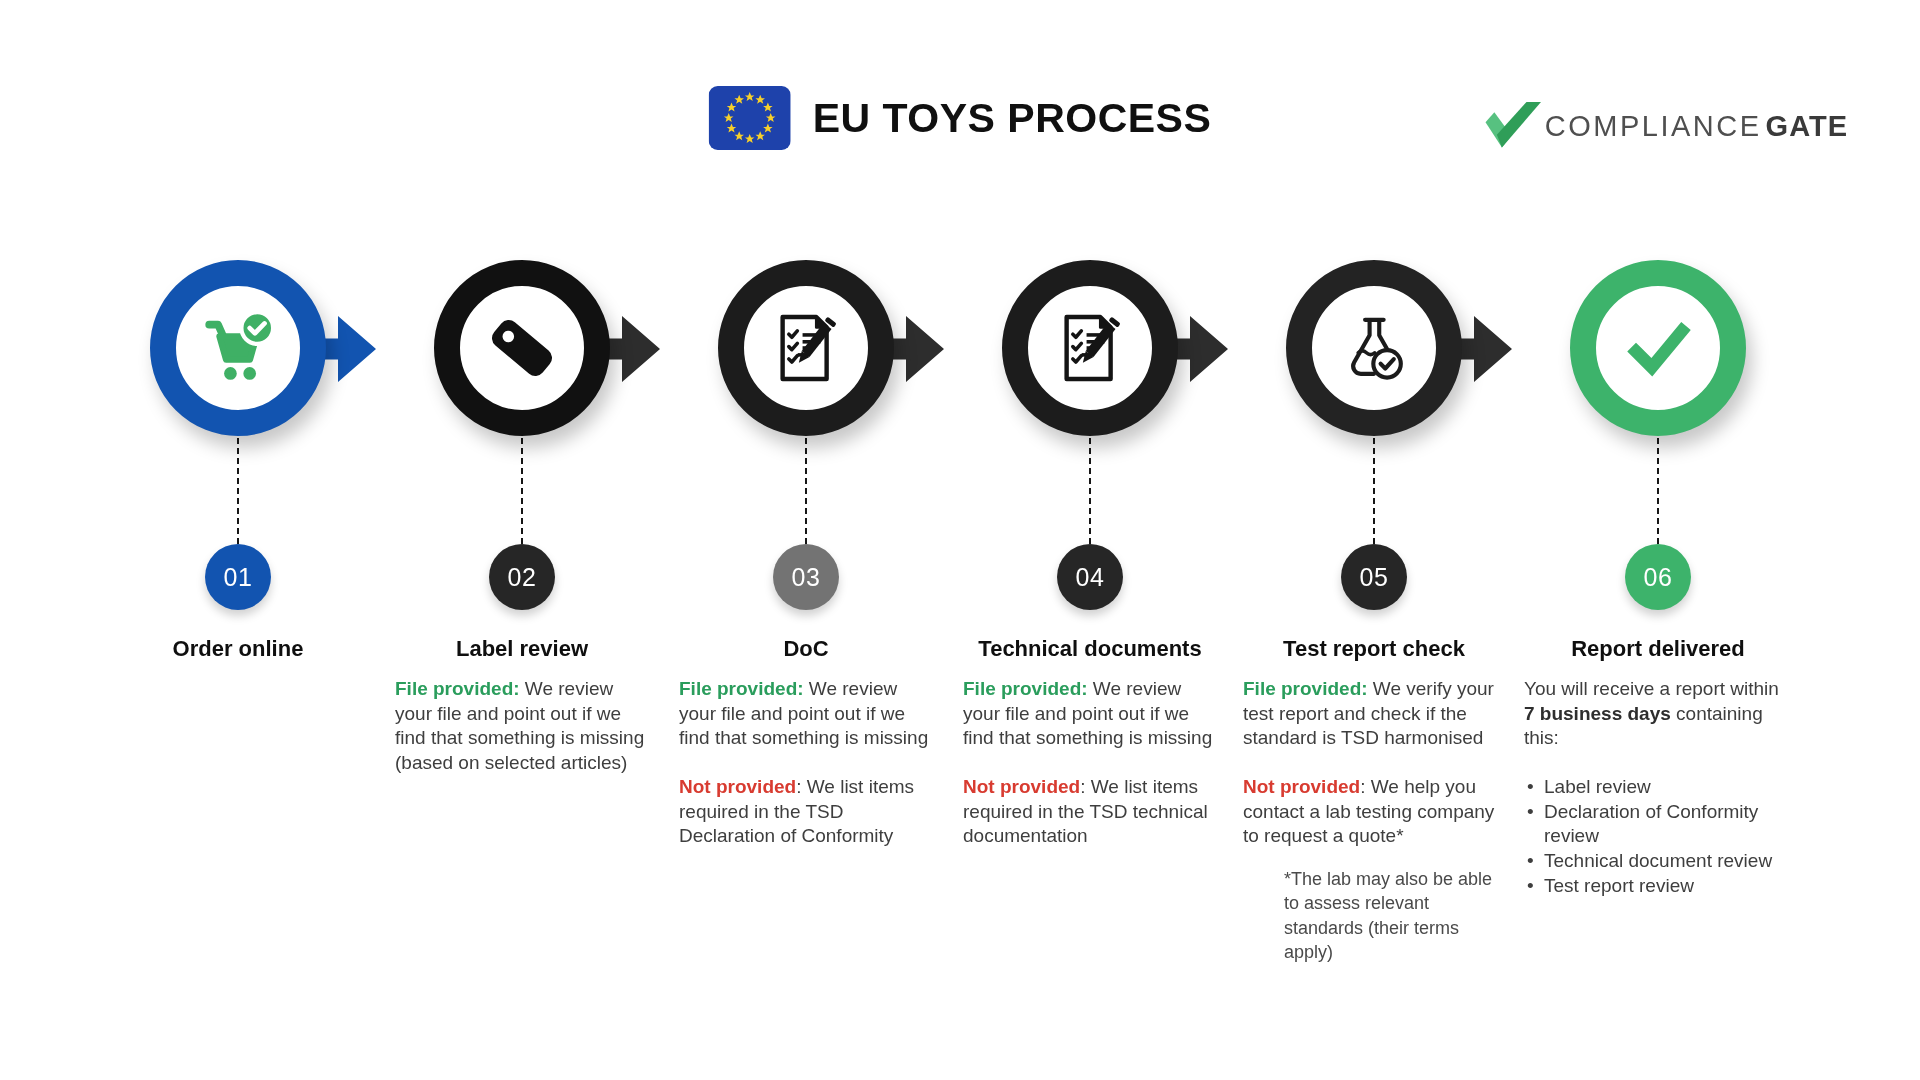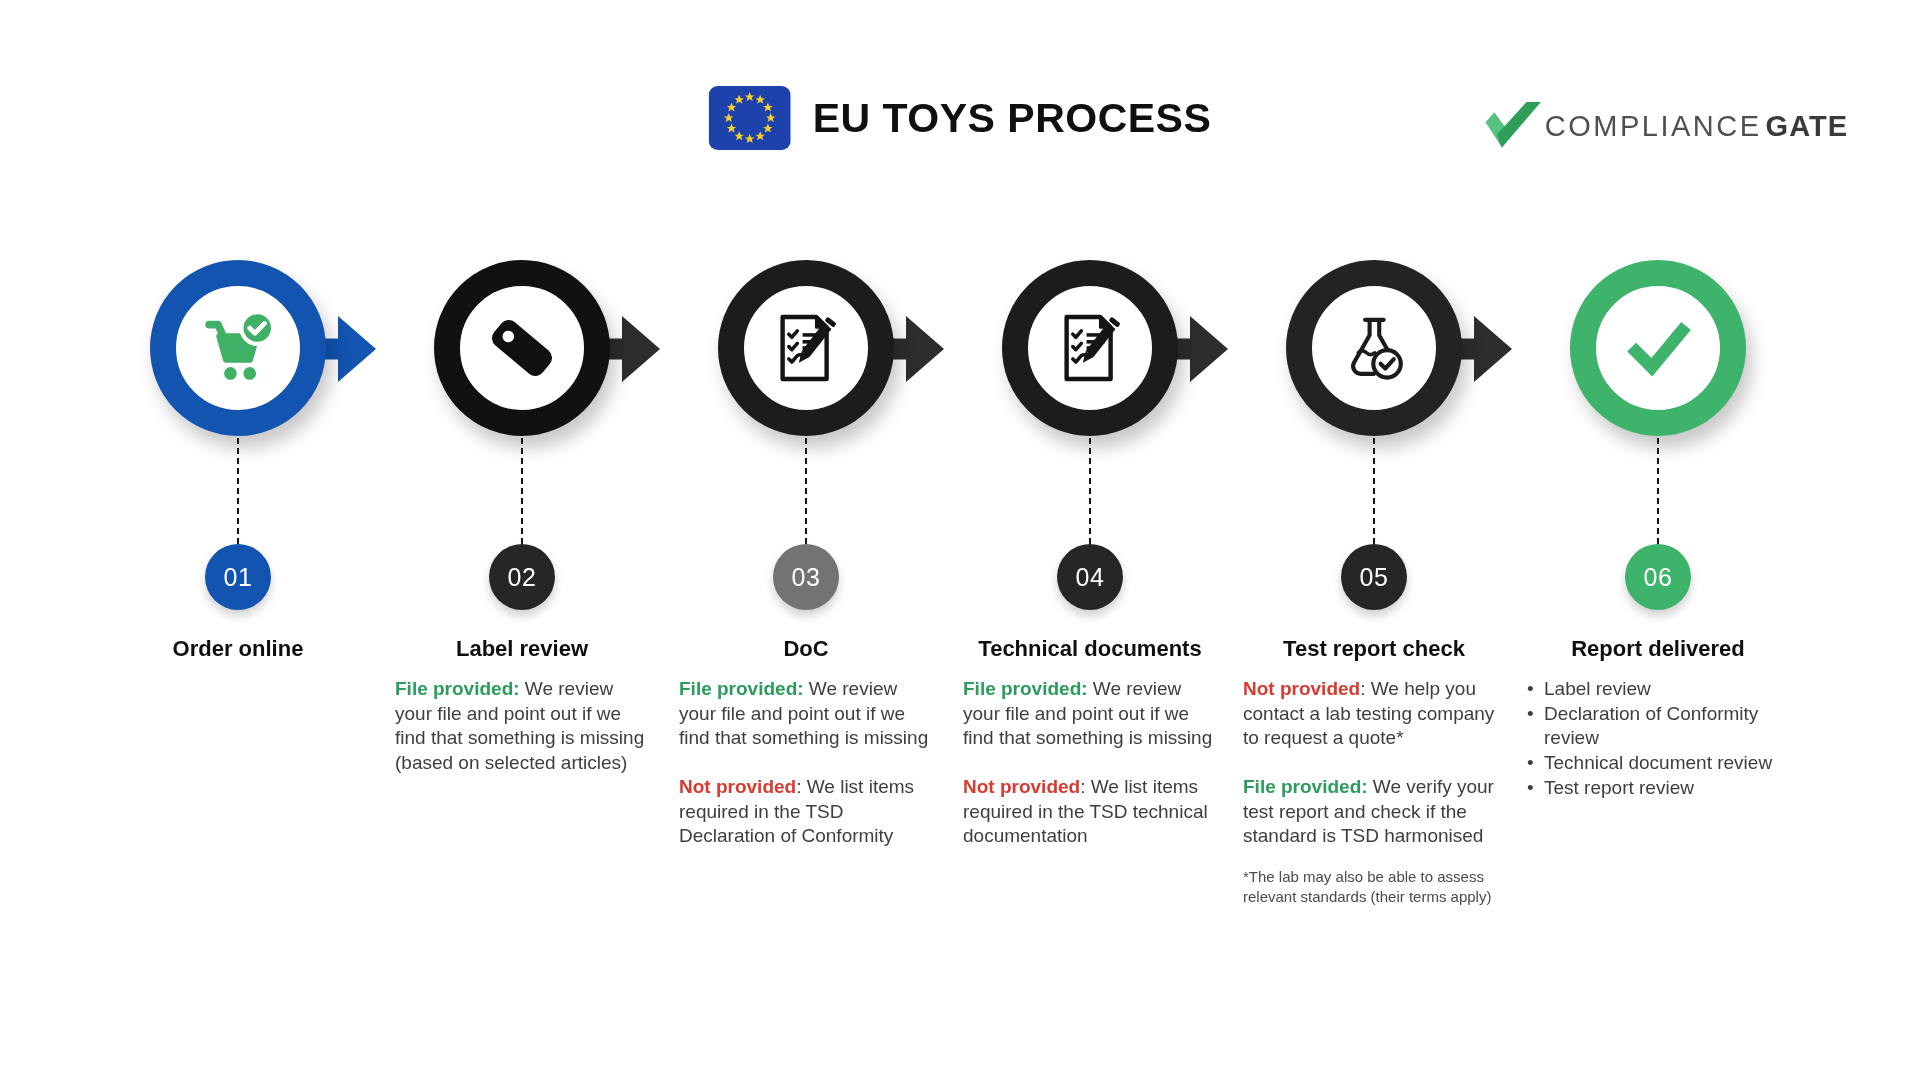--- a/index.html
+++ b/index.html
@@ -27,21 +27,21 @@
     display:flex;align-items:center;justify-content:center;}
   .icon-slot svg{width:88px;height:88px;display:block;}
   .arrow{position:absolute;left:calc(50% + 47px);top:50%;transform:translateY(-50%);
     width:92px;height:72px;z-index:0;}
   .connector{height:106px;width:0;border-left:2.5px dashed #161616;}
   .badge{width:66px;height:66px;border-radius:50%;display:flex;align-items:center;justify-content:center;
     color:#fff;font-size:25px;letter-spacing:.5px;box-shadow:0 6px 10px rgba(0,0,0,.18);}
   .title{margin:26px 16px 0;font-size:22px;font-weight:700;color:#0f0f0f;text-align:center;}
   .body{margin-top:15px;font-size:19px;line-height:1.3;color:#3e3e3e;text-align:left;}
   .body p{margin:0 0 24px;}
-  .body p.small{font-size:15px;line-height:1.35;color:#4a4a4a;margin-top:-6px;}
+  .body p.small{font-size:18px;line-height:1.35;color:#4a4a4a;margin-top:-6px;margin-left:41px;}
   .b{font-weight:700;color:#2e2e2e;}
   .g{font-weight:700;color:var(--green-text,#2a9d5c);}
   .r{font-weight:700;color:var(--red-text,#d83b30);}
   .body ul{list-style:none;margin:0;padding:0;}
   .body li{position:relative;padding-left:20px;}
   .body li::before{content:"\2022";position:absolute;left:3px;}
   .c1 .body{width:274px}
   .c2 .body,.c3 .body,.c4 .body{width:254px}
   .c5 .body{width:262px}
   .c6 .body{width:268px}
@@ -216,42 +216,43 @@
       <svg class="arrow" viewBox="0 0 92 72" style="fill: rgb(45, 45, 45);">
         <path d="M0 25.5 H53 V3 L91 36 L53 69 V46.5 H0 Z"></path>
       </svg>
     </div>
     <div class="connector"></div>
     <div class="badge" style="background: rgb(38, 38, 38); text-align: right;">
         <span class="num">05</span>
       </div>
     <h3 class="title">Test report check</h3>
     <div class="body">
+        <p><span class="g">File provided:</span><span> We verify your test report and check if the standard is TSD harmonised</span></p>
         <p><span class="r">Not provided</span><span>: We help you contact a lab testing company to request a quote*</span></p>
-        <p><span class="g">File provided:</span><span> We verify your test report and check if the standard is TSD harmonised</span></p>
         <p class="small"><span>*The lab may also be able to assess relevant standards (their terms apply)</span></p>
       </div>
   </div>
     <div class="col c6">
     <div class="graphic">
       <div class="ring" style="border-color: rgb(61, 179, 107);">
         <span class="icon-slot">
             <svg viewBox="0 0 64 64">
     <path d="M16 34.5 L27.5 46 L49.5 19.5" fill="none" stroke="#3db36b" stroke-width="9" stroke-linecap="square" stroke-linejoin="miter"></path>
   </svg>
           </span>
       </div>
 
     </div>
     <div class="connector"></div>
     <div class="badge" style="background: rgb(61, 179, 107);">
         <span class="num">06</span>
       </div>
     <h3 class="title">Report delivered</h3>
     <div class="body">
+        <p><span>You will receive a report within </span><span class="b">7 business days</span><span> containing this:</span></p>
         <ul>
           <li>Label review</li>
           <li>Declaration of Conformity review</li>
           <li>Technical document review</li>
           <li>Test report review</li>
         </ul>
       </div>
   </div>
   </div>
 

